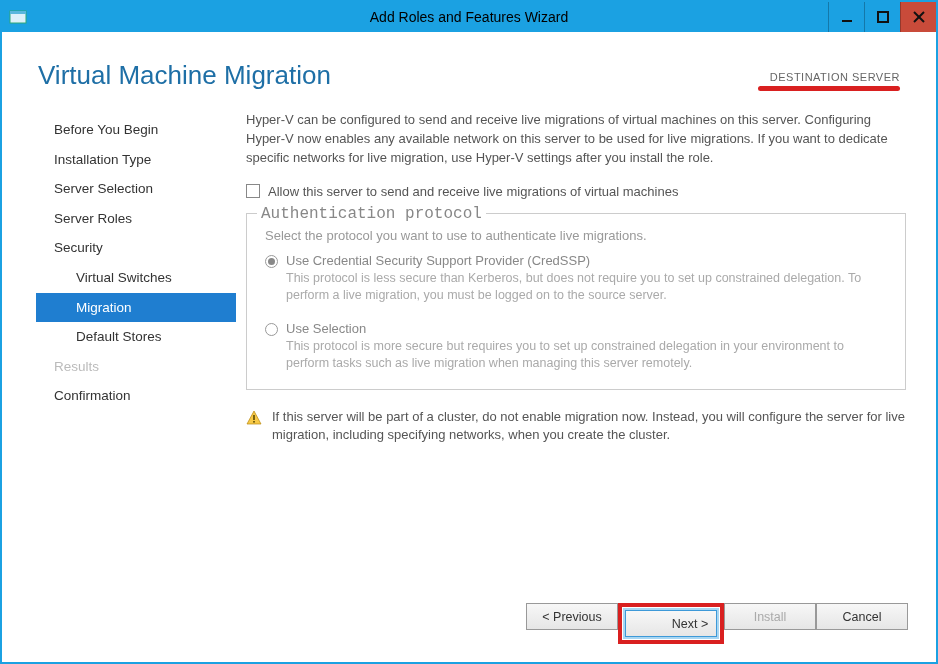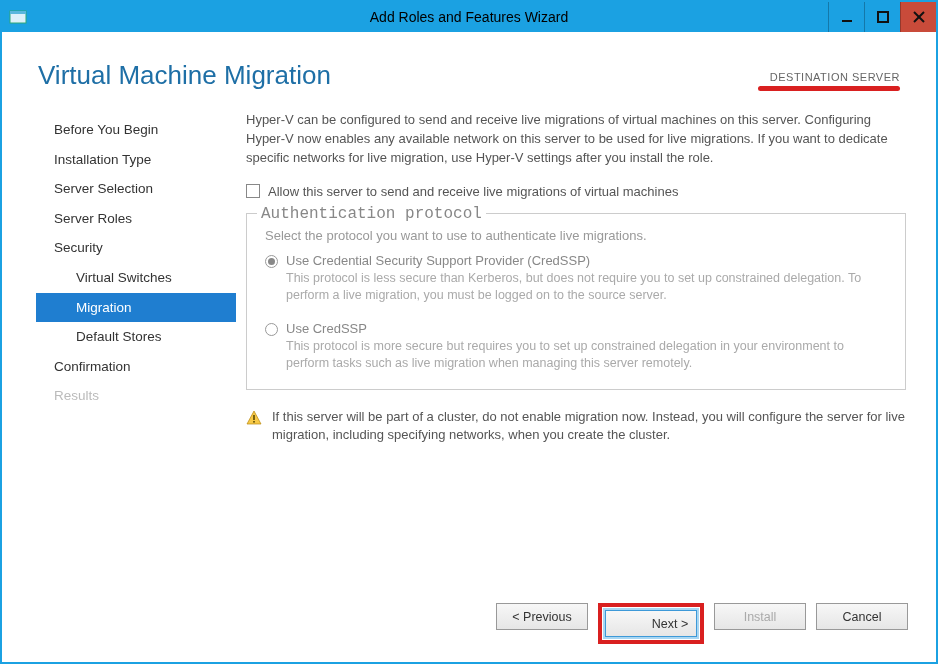--- a/index.html
+++ b/index.html
@@ -198,21 +198,20 @@
   flex-shrink: 0;
 }
 .warn-text {
   font-size: 13px;
   color: #555;
   line-height: 1.45;
 }
 .button-bar {
   display: flex;
   justify-content: flex-end;
-  gap: 10px;
   padding: 12px 28px 18px 0;
 }
 .wiz-btn {
   min-width: 92px;
   height: 27px;
   border: 1px solid #999;
   background: linear-gradient(#f7f7f7,#e6e6e6);
   font-size: 12.5px;
   color: #333;
   display: flex;
@@ -279,22 +278,22 @@
 
       <div class="sidebar">
         <div class="sidebar-item">Before You Begin</div>
         <div class="sidebar-item">Installation Type</div>
         <div class="sidebar-item">Server Selection</div>
         <div class="sidebar-item">Server Roles</div>
         <div class="sidebar-item">Security</div>
         <div class="sidebar-item indent">Virtual Switches</div>
         <div class="sidebar-item indent selected">Migration</div>
         <div class="sidebar-item indent">Default Stores</div>
+        <div class="sidebar-item disabled">Results</div>
         <div class="sidebar-item">Confirmation</div>
-        <div class="sidebar-item disabled">Results</div>
       </div>
 
       <div class="panel">
         <div class="intro">Hyper-V can be configured to send and receive live migrations of virtual machines on this server. Configuring Hyper-V now enables any available network on this server to be used for live migrations. If you want to dedicate specific networks for live migration, use Hyper-V settings after you install the role.</div>
 
         <div class="checkbox-row">
           <div class="checkbox-box"></div>
           <span>Allow this server to send and receive live migrations of virtual machines</span>
         </div>
 
@@ -306,21 +305,21 @@
             <div class="radio-dot sel"></div>
             <div>
               <div class="radio-label">Use Credential Security Support Provider (CredSSP)</div>
               <div class="radio-desc">This protocol is less secure than Kerberos, but does not require you to set up constrained delegation. To perform a live migration, you must be logged on to the source server.</div>
             </div>
           </div>
 
           <div class="radio-row" style="margin-bottom:0">
             <div class="radio-dot"></div>
             <div>
-              <div class="radio-label">Use CredSSP</div>
+              <div class="radio-label">Use Selection</div>
               <div class="radio-desc">This protocol is more secure but requires you to set up constrained delegation in your environment to perform tasks such as live migration when managing this server remotely.</div>
             </div>
           </div>
         </div>
 
         <div class="warn-row">
           <span class="warn-icon">
             <svg viewBox="0 0 16 16">
                 <polygon points="8,1 15,14 1,14" fill="#f7c948" stroke="#b8860b" stroke-width="0.7"></polygon>
                 <rect x="7.2" y="5" width="1.6" height="5" fill="#5b4a00"></rect>

